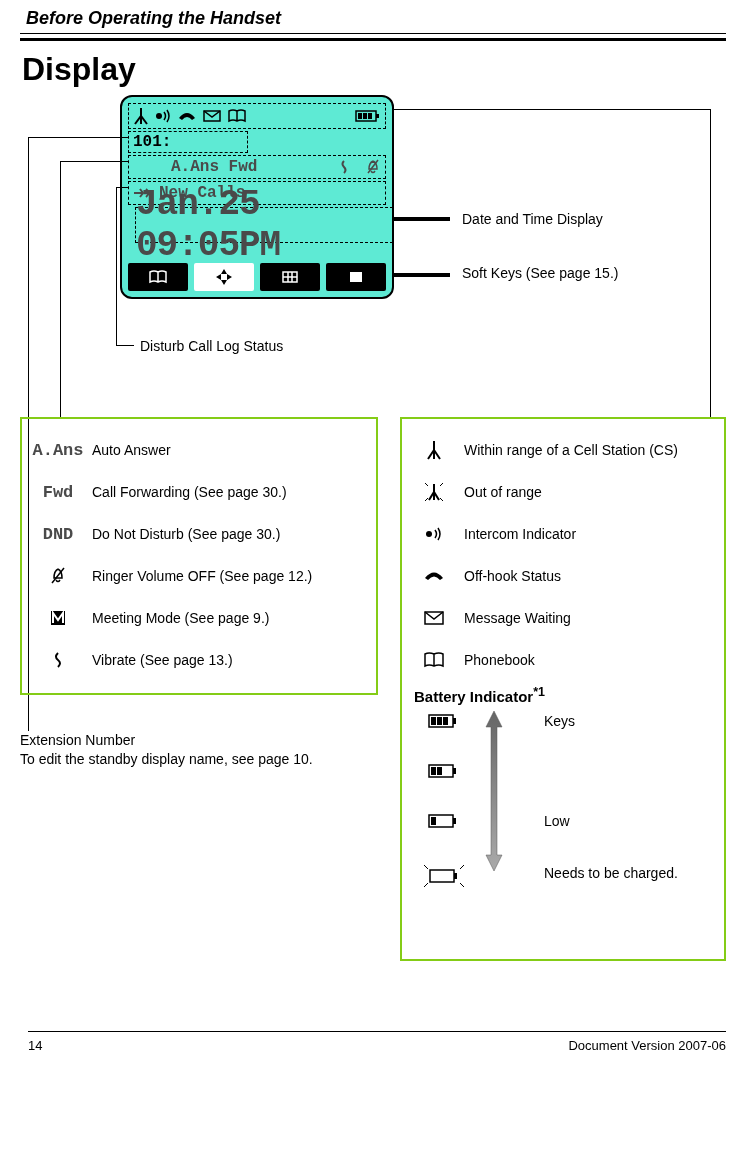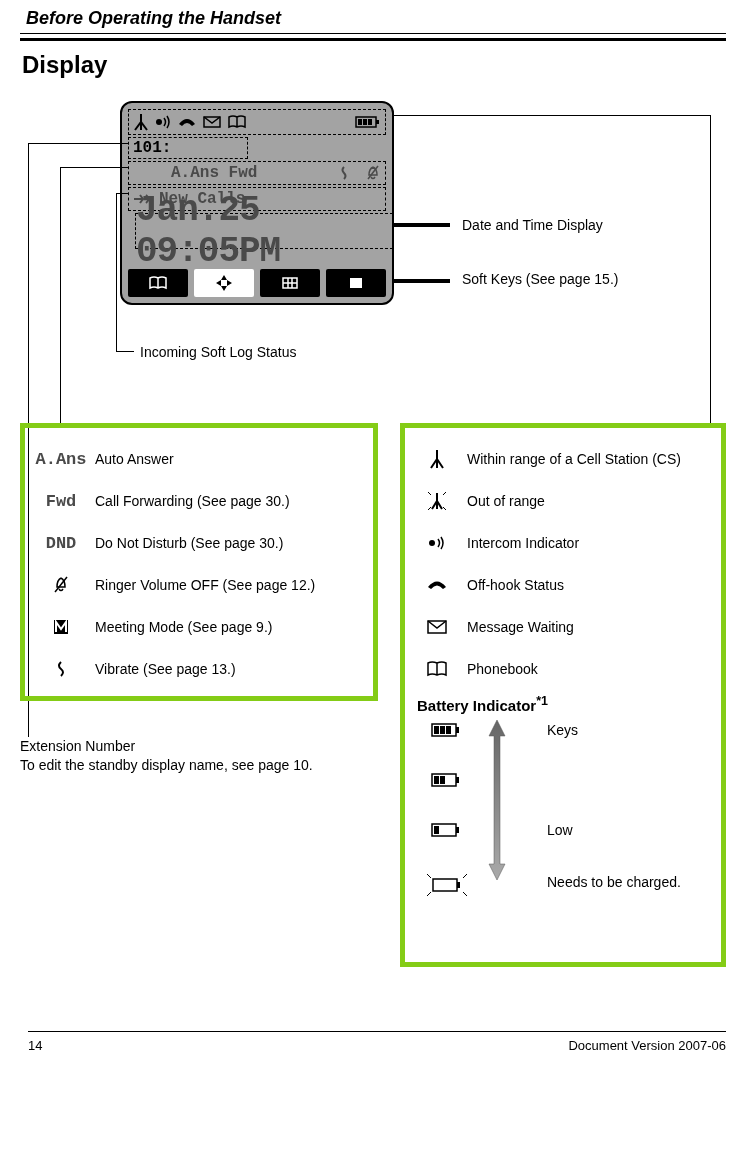--- a/index.html
+++ b/index.html
@@ -1,43 +1,43 @@
 <!DOCTYPE html>
 <html><head>
   <meta charset="utf-8">
   <style>
     * { box-sizing: border-box; margin: 0; padding: 0; }
     html, body { width: 746px; height: 1164px; font-family: Arial, Helvetica, sans-serif; background: #fff; color: #000; }
     .page { position: relative; width: 746px; height: 1071px; padding: 0 20px; }
     .header-title { font-style: italic; font-weight: bold; font-size: 18px; padding: 8px 0 4px 6px; }
     .hr-thin { border: 0; border-top: 1px solid #000; margin: 0 0 4px 0; }
     .hr-thick { border: 0; border-top: 3px solid #000; margin: 0 0 10px 0; }
-    .section-title { font-weight: bold; font-size: 24px; padding-left: 2px; margin-bottom: 22px; }
+    .section-title { font-weight: bold; font-size: 32px; padding-left: 2px; margin-bottom: 7px; }
     .canvas { position: relative; width: 706px; height: 880px; }
 
     
-    .phone { position: absolute; left: 100px; top: 0px; width: 274px; height: 204px; border: 2px solid #000; border-radius: 12px; background: #a3a3a3; }
+    .phone { position: absolute; left: 100px; top: 0px; width: 274px; height: 204px; border: 2px solid #000; border-radius: 12px; background: #5eead4; }
     .phone-inner { position: absolute; left: 6px; top: 6px; right: 6px; bottom: 6px; }
     .dashed { border: 1.5px dashed #000; position: absolute; font-family: "Courier New", monospace; font-weight: bold; }
     .status-row { left: 0; top: 0; width: 258px; height: 26px; display: flex; align-items: center; gap: 6px; padding: 0 4px; }
     .ext-row { left: 0; top: 28px; width: 120px; height: 22px; font-size: 16px; padding: 0 4px; display:flex; align-items:center; }
     .mode-row { left: 0; top: 52px; width: 258px; height: 24px; font-size: 16px; padding: 0 6px; color:#4a4a4a; display:flex; align-items:center; gap:18px;}
     .calls-row { left: 0; top: 78px; width: 258px; height: 24px; font-size: 16px; padding: 0 4px; color:#4a4a4a; display:flex; align-items:center; gap:6px;}
     .date-row { left: 0; top: 104px; width: 258px; height: 36px; font-size: 36px; color:#4a4a4a; display:flex; align-items:center; justify-content:flex-start; font-family: "Courier New", monospace; font-weight:bold; letter-spacing:-1px;margin-left:7px;}
     .softkey-row { position:absolute; left:0; bottom:0; width:258px; height:28px; display:flex; gap:6px; }
     .softkey { flex:1; background:#000; border-radius:2px; display:flex; align-items:center; justify-content:center; }
 
     
     .line-h { position:absolute; background:#000; height:1px; }
     .line-v { position:absolute; background:#000; width:1px; }
 
     .label { position:absolute; font-size:14px; }
 
     
-    .legend { position:absolute; border:5px solid #84cc16; padding:10px 12px; font-size:14px; }
+    .legend { position:absolute; border:2px solid #84cc16; padding:10px 12px; font-size:14px; }
     .legend-left { left:0; top:322px; width:358px; height:278px; }
     .legend-right { left:380px; top:322px; width:326px; height:544px; }
     .legrow { display:flex; align-items:center; height:42px; gap:10px; }
     .legicon { width:48px; display:flex; justify-content:center; align-items:center; flex-shrink:0; }
     .legicon-r { width:40px; display:flex; justify-content:center; align-items:center; flex-shrink:0; }
     .mono { font-family:"Courier New", monospace; font-weight:bold; font-size:17px; color:#4a4a4a; }
 
     .battery-title { font-weight:bold; font-size:15px; margin:4px 0 8px 0; }
 
     .ext-note { position:absolute; left:0; top:636px; font-size:14px; line-height:1.35; }
@@ -148,21 +148,21 @@
 
     <div class="line-h" style="left:374px; top:178px; width:56px; height:4px; background:#000;"></div>
     <div class="label" style="left:442px; top:170px;">Soft Keys (See page 15.)</div>
 
     <div class="line-h" style="left:374px; top:14px; width:316px;"></div>
     <div class="line-v" style="left:690px; top:14px; height:308px;"></div>
 
     <div class="line-v" style="left:96px; top:92px; height:158px;"></div>
     <div class="line-h" style="left:96px; top:92px; width:12px;"></div>
     <div class="line-h" style="left:96px; top:250px; width:18px;"></div>
-    <div class="label" style="left:120px; top:243px;">Incoming Soft Log Status</div>
+    <div class="label" style="left:120px; top:243px;">Disturb Call Log Status</div>
 
     <div class="line-h" style="left:40px; top:66px; width:68px;"></div>
     <div class="line-v" style="left:40px; top:66px; height:256px;"></div>
 
     <div class="line-h" style="left:8px; top:42px; width:100px;"></div>
     <div class="line-v" style="left:8px; top:42px; height:594px;"></div>
 
     <div class="legend legend-left">
       <div class="legrow">
         <div class="legicon">

